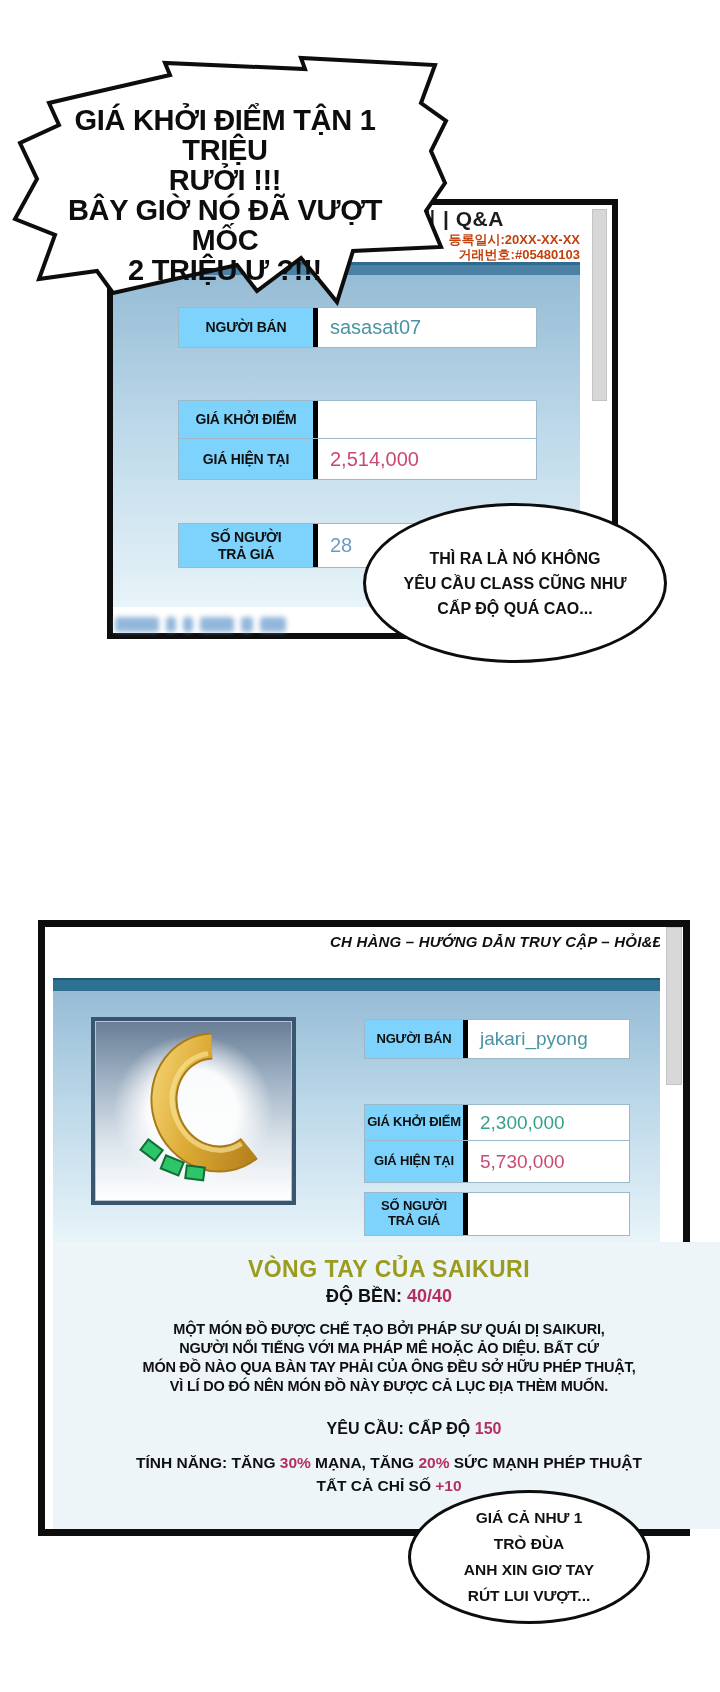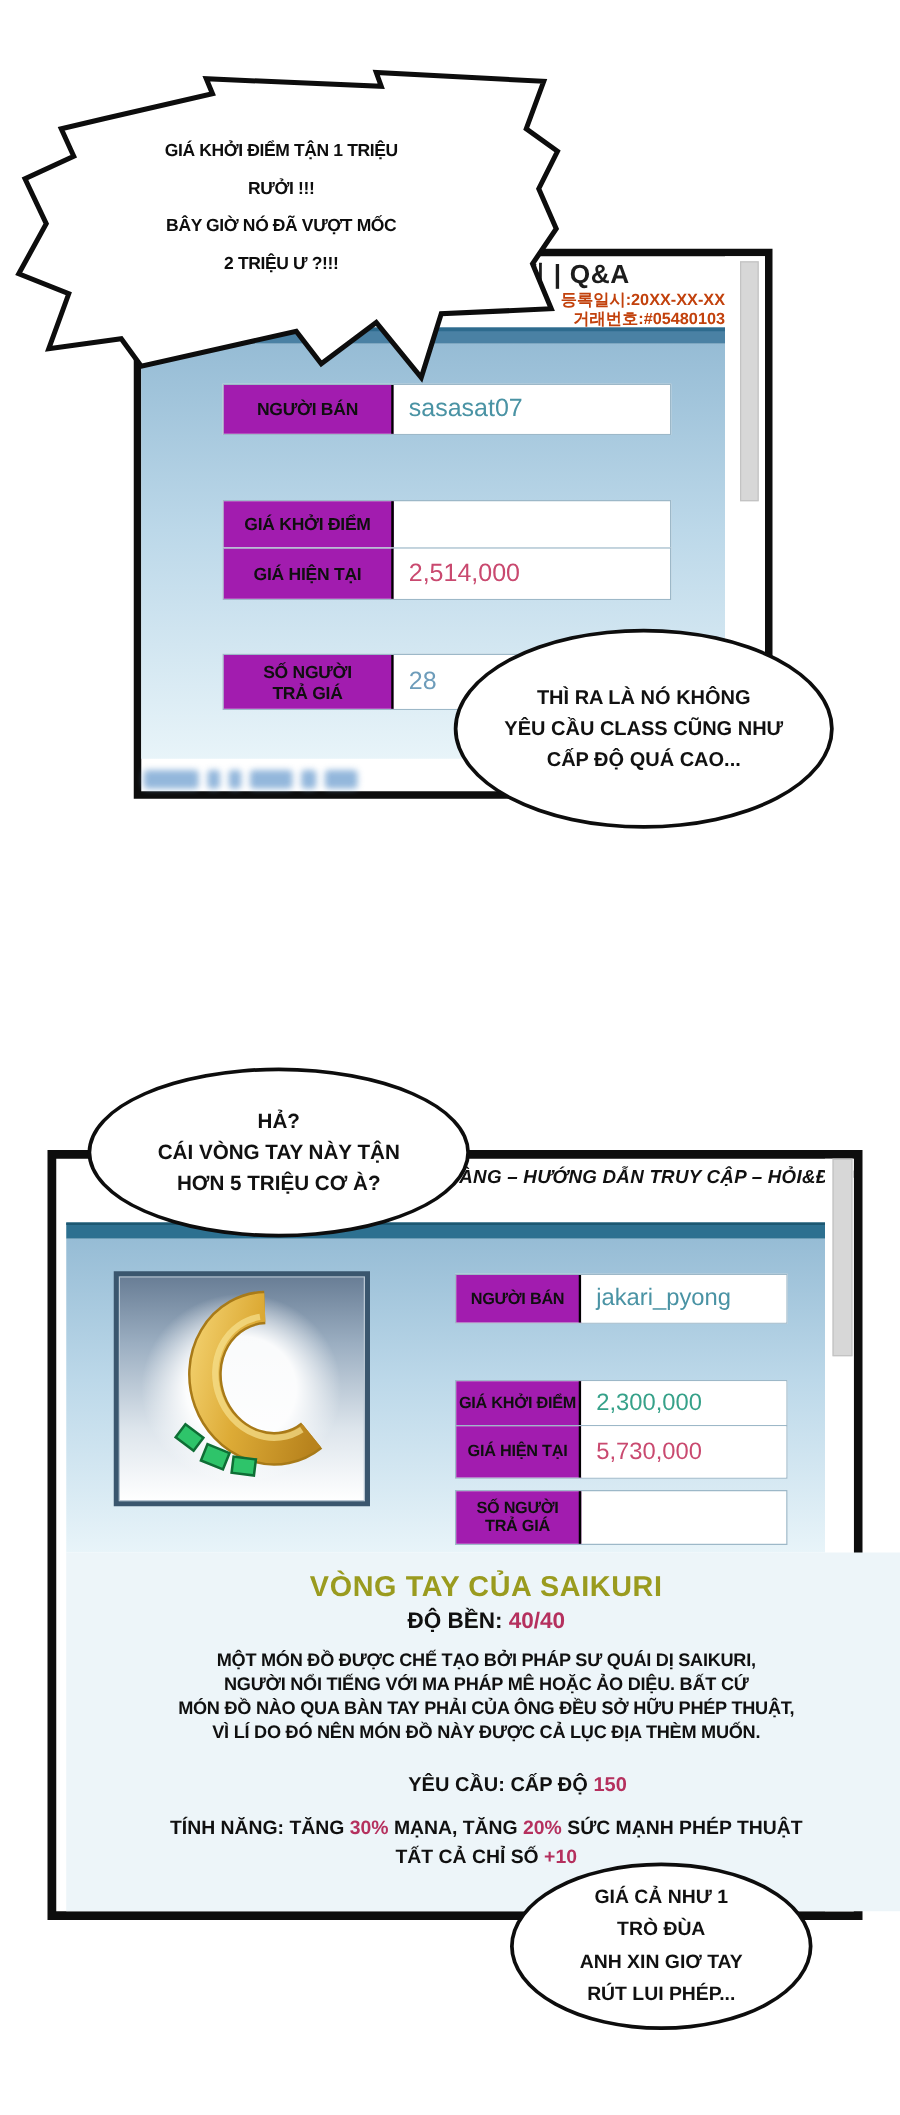--- a/index.html
+++ b/index.html
@@ -17,21 +17,21 @@
   .bluebar{position:absolute;background:#4a81a4;border-top:3px solid #2e6b8e;box-sizing:border-box;}
   .tealbar{position:absolute;background:#2d7090;border-top:2px solid #1d5872;box-sizing:border-box;}
   .bluearea{position:absolute;background:linear-gradient(180deg,#96bcd5 0%,#bcd8e9 45%,#e8f4f9 100%);}
   .descarea{position:absolute;background:#edf5f9;}
 
   .scrollstrip{position:absolute;background:#ffffff;}
   .scrollthumb{position:absolute;background:#d7d7d7;border:1px solid #c3c3c3;box-sizing:border-box;}
 
   
   .row{position:absolute;display:flex;border:1px solid #9db8c8;background:#fff;box-sizing:border-box;}
-  .row .lbl{background:#a21caf;border-right:2px solid #000000;display:flex;align-items:center;justify-content:center;
+  .row .lbl{background:#7dd3fc;border-right:5px solid #000000;display:flex;align-items:center;justify-content:center;
             font-weight:700;color:#0f0f0f;text-align:center;white-space:pre-line;line-height:1.15;letter-spacing:-.2px;}
   .row .val{display:flex;align-items:center;padding-left:12px;background:#fff;font-weight:400;}
   .p1row .lbl{width:134px;font-size:14px;}
   .p1row .val{font-size:20px;}
   .p2row .lbl{width:98px;font-size:13px;}
   .p2row .val{font-size:19px;}
   .v-green{color:#36a189;}
   .v-pink{color:#c9496f;}
   .v-blue{color:#6d9cba;}
   .v-teal{color:#4a93a4;}
@@ -54,21 +54,21 @@
 
   
   .bubble{position:absolute;background:#fff;border:3px solid #0d0d0d;border-radius:50%;
           display:flex;flex-direction:column;justify-content:center;text-align:center;box-sizing:border-box;}
   .bubble .ln{font-weight:700;color:#111;}
   .b-noclass .ln{font-size:16px;line-height:25px;}
   .b-ha .ln{font-size:16.5px;line-height:25px;}
   .b-retreat .ln{font-size:15.5px;line-height:26px;}
 
   .bursttext{position:absolute;text-align:center;}
-  .bursttext .ln{font-weight:800;font-size:14px;line-height:30px;color:#0d0d0d;letter-spacing:-.3px;}
+  .bursttext .ln{font-weight:800;font-size:29px;line-height:30px;color:#0d0d0d;letter-spacing:-.3px;}
 
   
   .blurbits{position:absolute;filter:blur(2.5px);opacity:.75;}
   .blurbits i{display:inline-block;height:15px;background:#6f9fd0;border-radius:3px;margin-right:7px;vertical-align:middle;}
 </style>
 </head>
 <body>
 
 <div id="stage">
 
@@ -199,26 +199,21 @@
       </div>
       <div class="statline stat" style="top:212px;">
         <span>TÍNH NĂNG: TĂNG </span><span class="accent">30%</span><span> MẠNA, TĂNG </span><span class="accent">20%</span><span> SỨC MẠNH PHÉP THUẬT</span>
       </div>
       <div class="statline stat" style="top:235px;">
         <span>TẤT CẢ CHỈ SỐ </span><span class="accent">+10</span>
       </div>
     </div>
   </div>
 
-  <div class="bubble b-ha" style="left:70px;top:854px;width:306px;height:136px;">
-    <div class="ln">HẢ?</div>
-    <div class="ln">CÁI VÒNG TAY NÀY TẬN</div>
-    <div class="ln">HƠN 5 TRIỆU CƠ À?</div>
-  </div>
 
   <div class="bubble b-retreat" style="left:408px;top:1490px;width:242px;height:134px;">
     <div class="ln">GIÁ CẢ NHƯ 1</div>
     <div class="ln">TRÒ ĐÙA</div>
     <div class="ln">ANH XIN GIƠ TAY</div>
-    <div class="ln">RÚT LUI PHÉP...</div>
+    <div class="ln">RÚT LUI VƯỢT...</div>
   </div>
 
 </div>
 
 </body></html>

